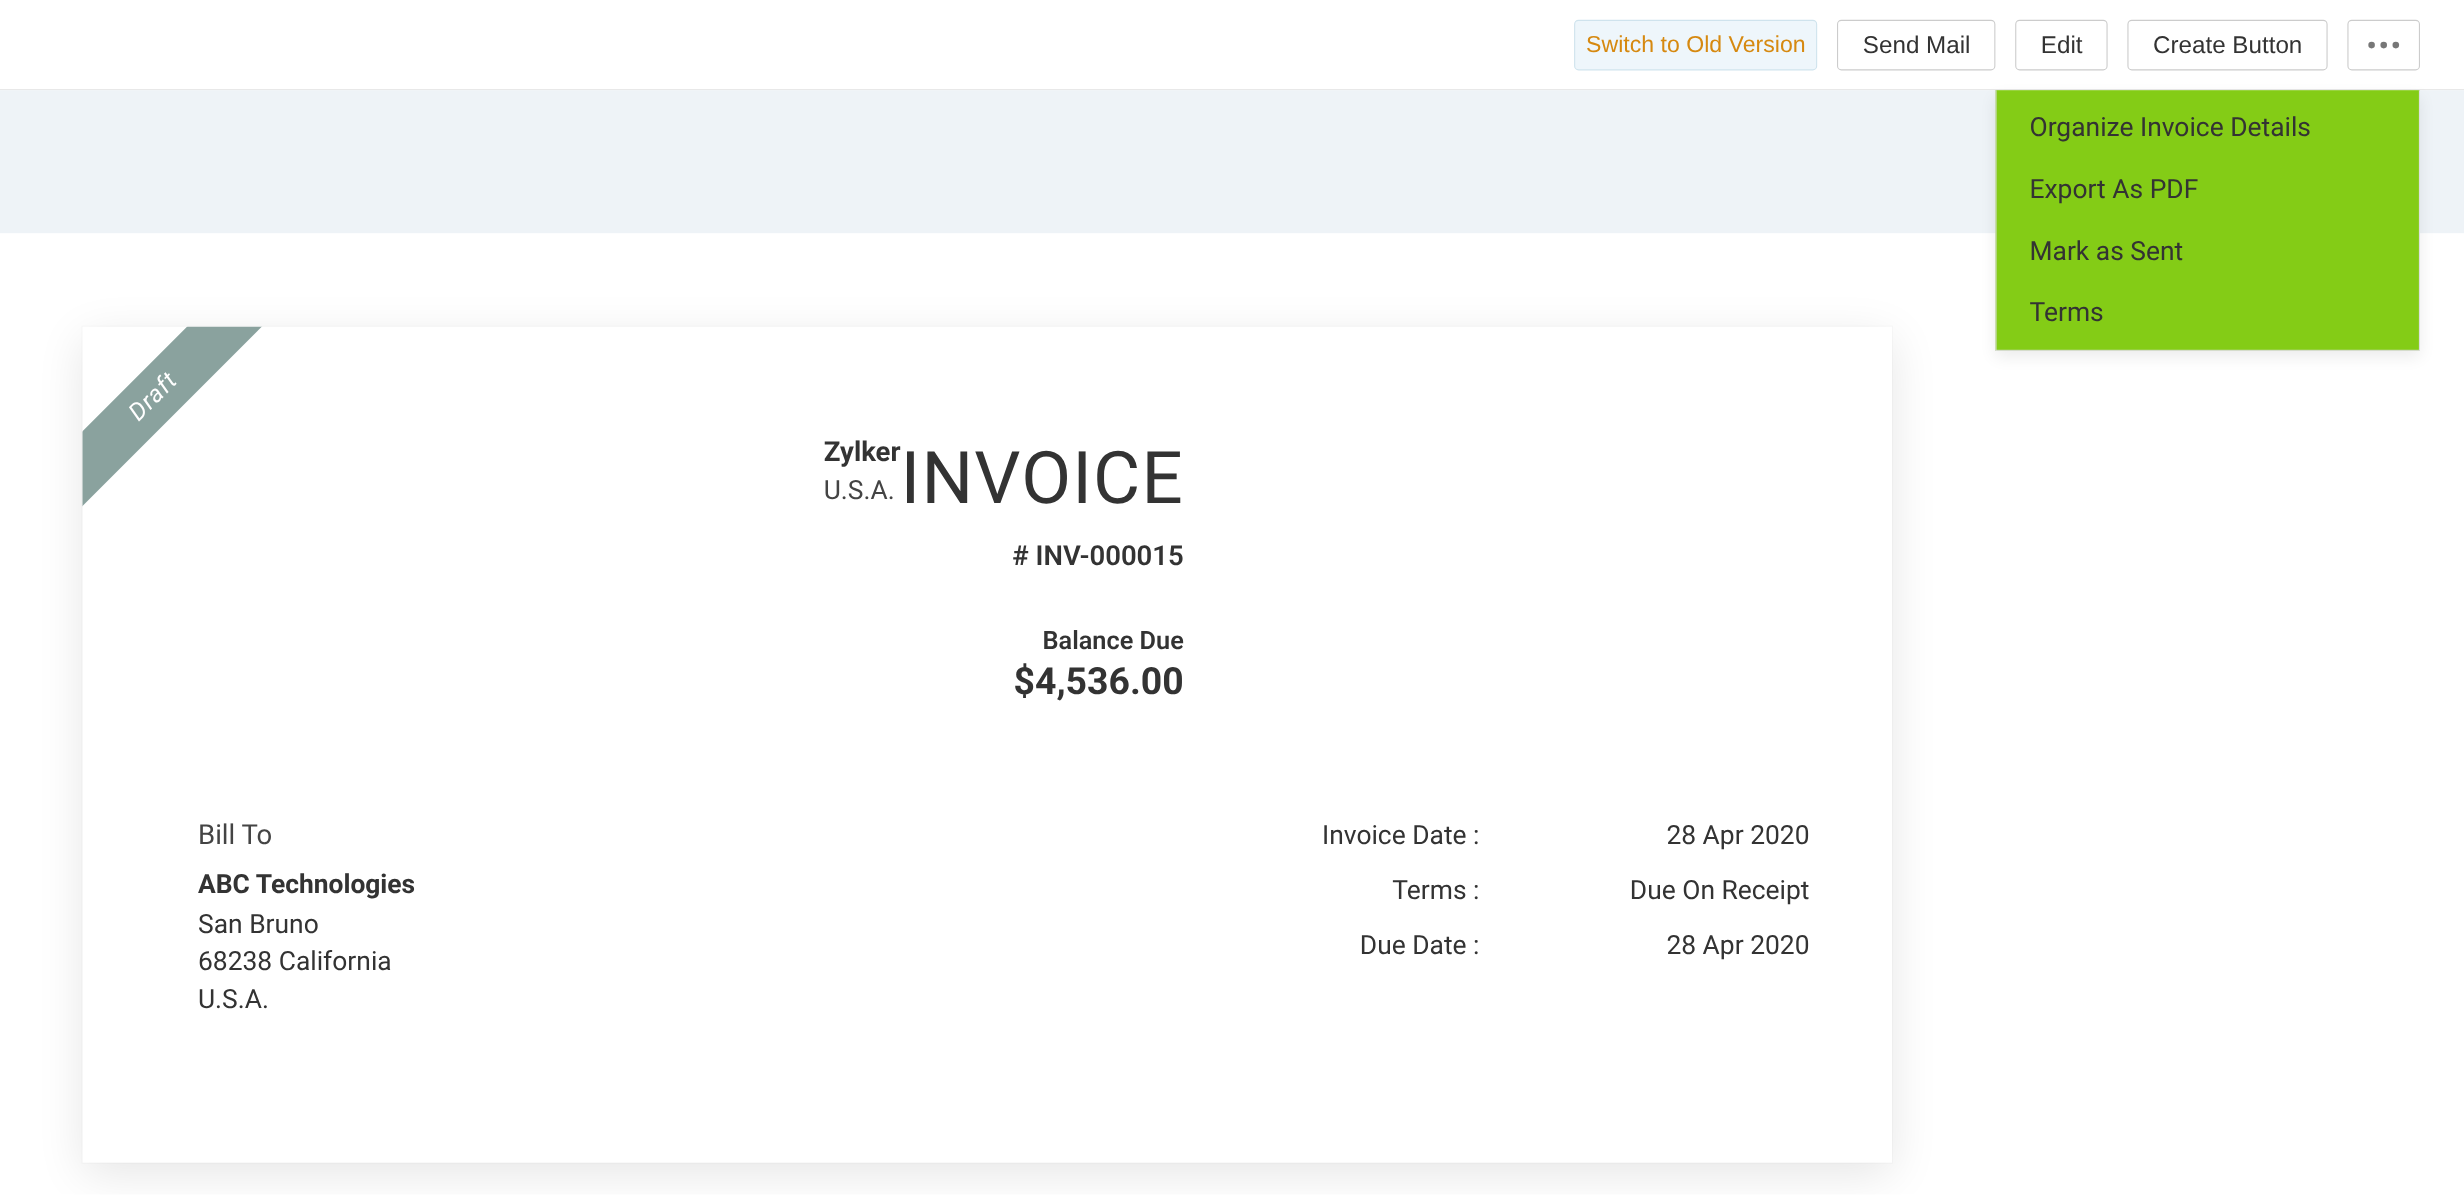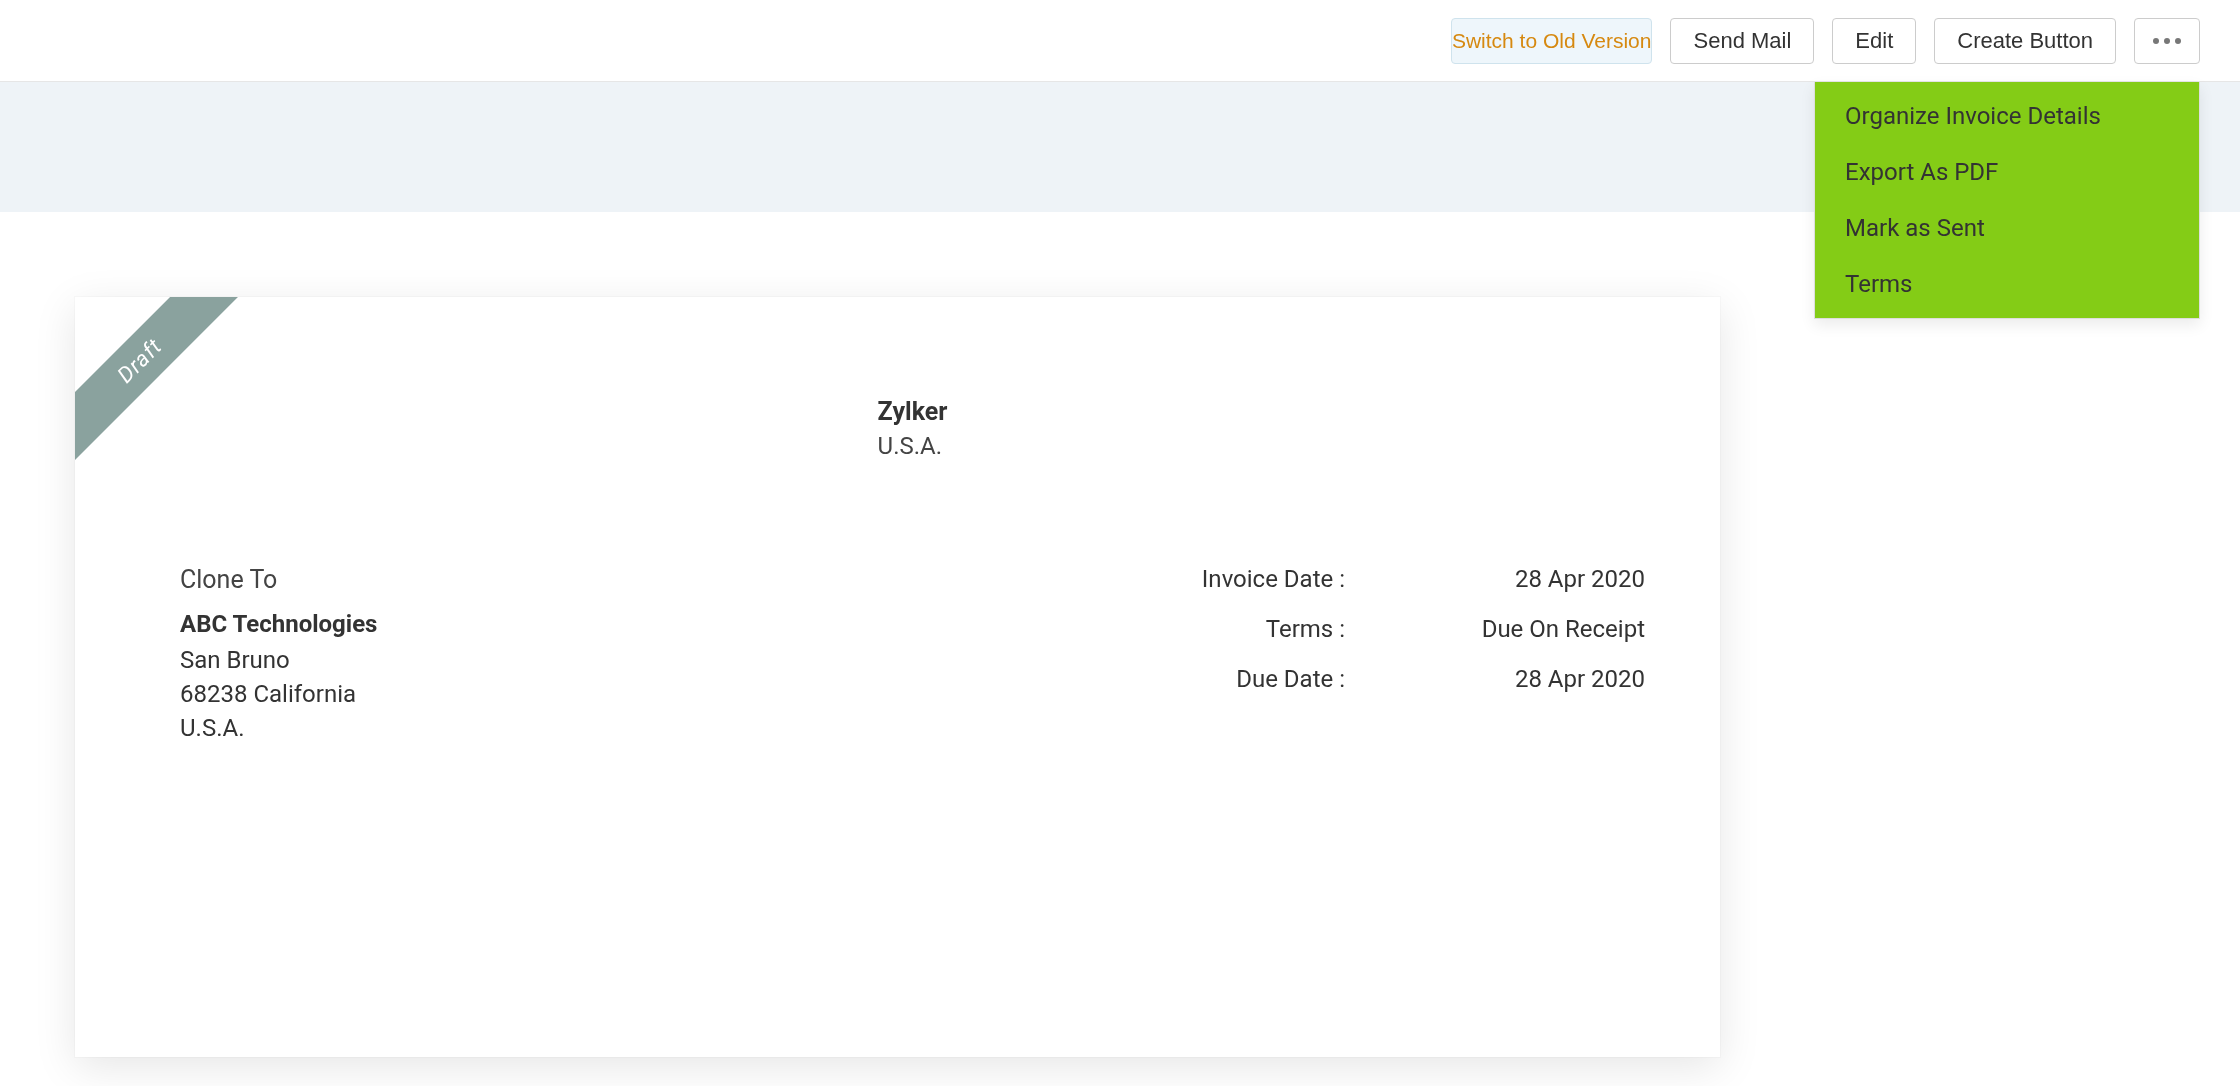--- a/index.html
+++ b/index.html
@@ -36,21 +36,21 @@
     align-items: center;
     justify-content: center;
     cursor: pointer;
     white-space: nowrap;
   }
   .btn-switch {
     border: 1px solid #cfe3ed;
     background: #eef6fb;
     color: #d68910;
     font-size: 21px;
-    padding: 0 0;
+    padding: 0 10px;
   }
   .btn-more {
     width: 66px;
     padding: 0;
   }
   .dots {
     display: inline-flex;
     gap: 5px;
   }
   .dots span {
@@ -242,25 +242,31 @@
 
     <div class="ribbon">
       <div class="ribbon-band">Draft</div>
     </div>
 
     <div class="invoice-head">
       <div class="company-block">
         <div class="name">Zylker</div>
         <div class="country">U.S.A.</div>
       </div>
+      <div class="title-block">
+        <div class="doc-title">INVOICE</div>
+        <div class="doc-number"># INV-000015</div>
+        <div class="balance-label">Balance Due</div>
+        <div class="balance-amount">$4,536.00</div>
+      </div>
     </div>
 
     <div class="lower">
       <div class="billto-block">
-        <div class="billto-heading">Clone To</div>
+        <div class="billto-heading">Bill To</div>
         <div class="billto-name">ABC Technologies</div>
         <div class="billto-line">San Bruno</div>
         <div class="billto-line">68238 California</div>
         <div class="billto-line">U.S.A.</div>
       </div>
 
       <div class="meta-block">
         <div class="meta-row">
           <div class="meta-key">Invoice Date :</div>
           <div class="meta-val">28 Apr 2020</div>

